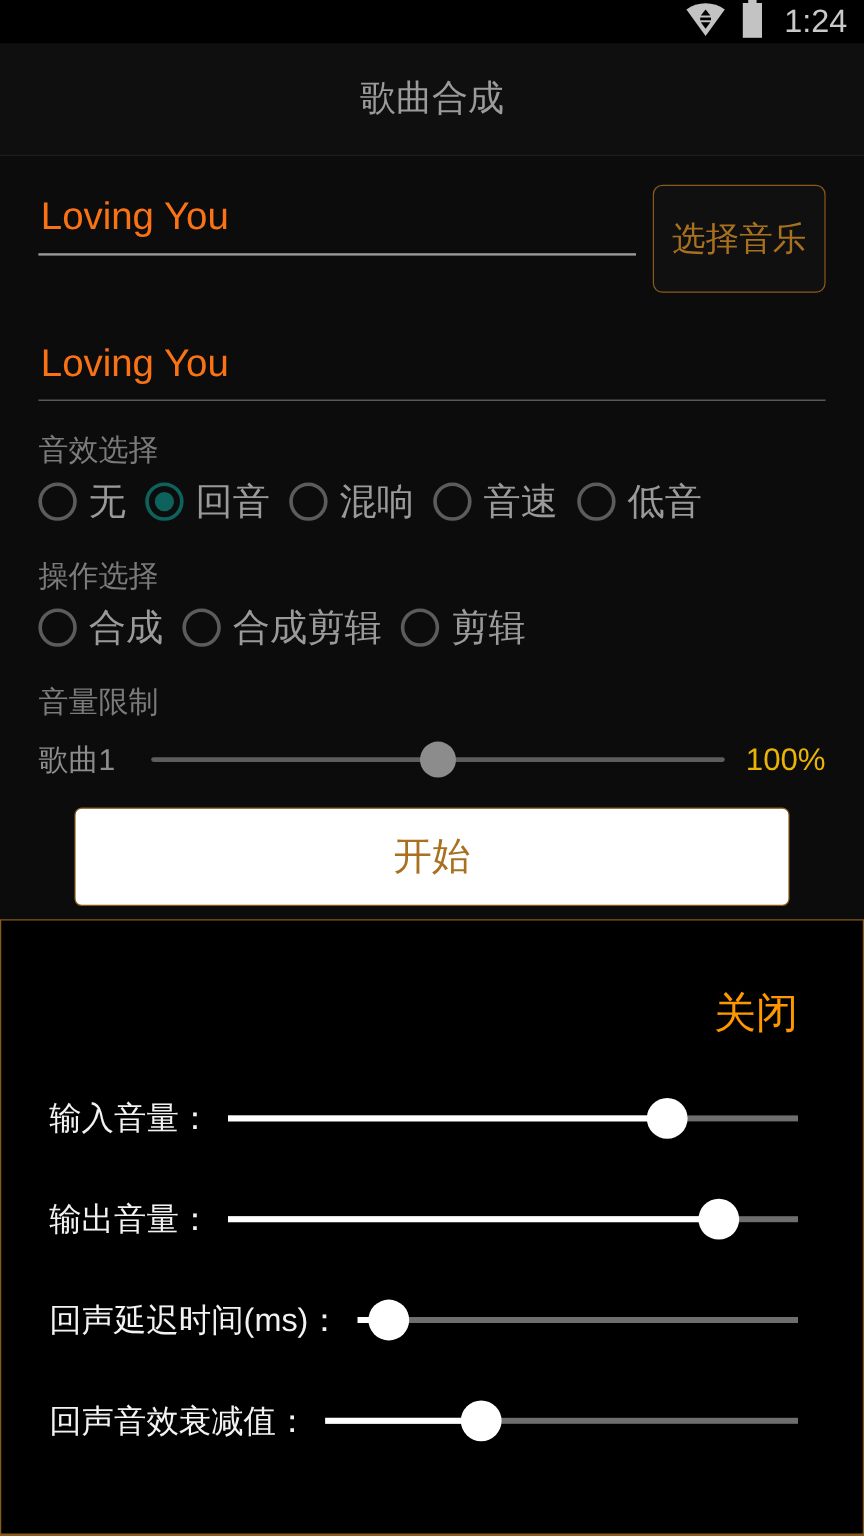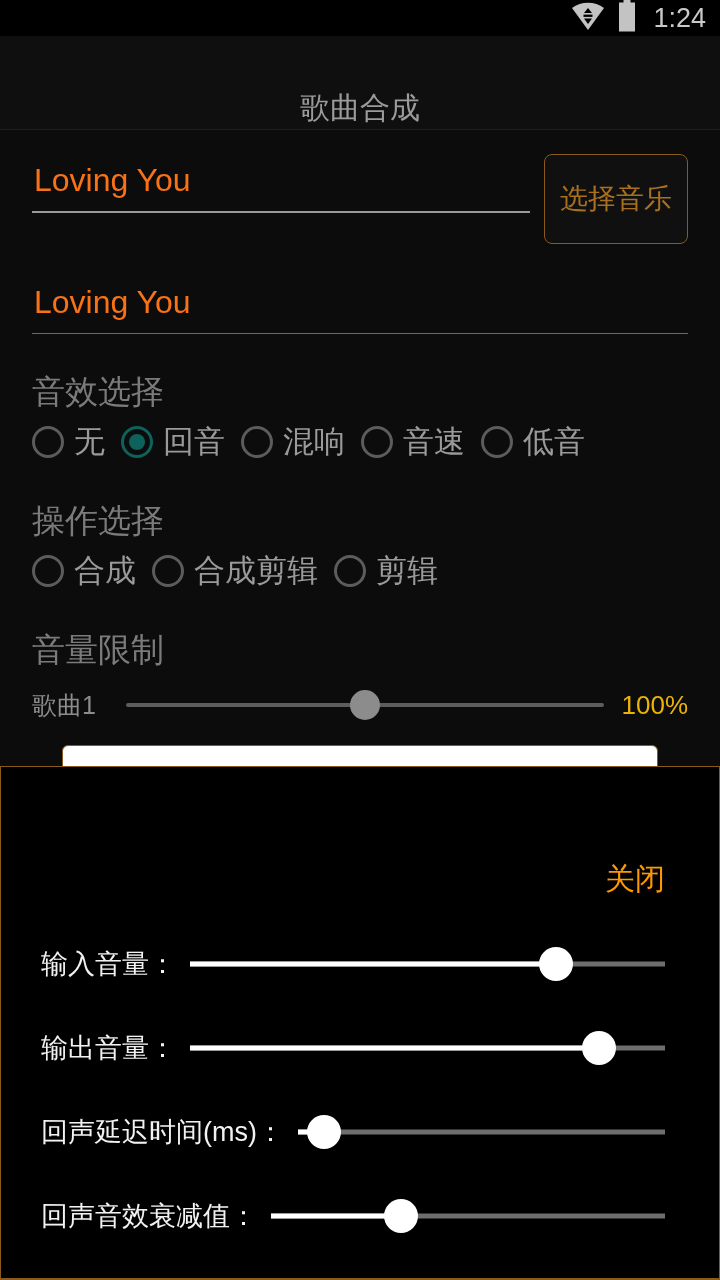--- a/index.html
+++ b/index.html
@@ -44,21 +44,21 @@
     letter-spacing: 0px;
     line-height: 1;
     margin-left: 4px;
   }
 
   
   .title-bar {
     height: 94px;
     background: #0f0f0f;
     display: flex;
-    align-items: flex-end;
+    align-items: center;
     justify-content: center;
     border-bottom: 1px solid #1e1e1e;
     box-sizing: border-box;
   }
   .title-text {
     color: #9b9b9b;
     font-size: 30px;
   }
 
   
@@ -98,22 +98,22 @@
     color: #a9701f;
     font-size: 28px;
     display: flex;
     align-items: center;
     justify-content: center;
     box-sizing: border-box;
   }
 
   .section-label {
     color: #7b7b7b;
-    font-size: 33px;
-    margin-top: 36px;
+    font-size: 25px;
+    margin-top: 24px;
     margin-bottom: 6px;
   }
 
   .radio-row {
     display: flex;
     align-items: center;
     margin-top: 2px;
   }
   .radio-item {
     display: flex;
@@ -222,22 +222,21 @@
     border-bottom: 2px solid #8a5a1c;
     box-sizing: border-box;
   }
   .close-row {
     display: flex;
     justify-content: flex-end;
     padding: 54px 54px 0 0;
   }
   .close-btn {
     color: #ff9800;
-    font-size: 30px;
-    margin-top: 38px;
+    font-size: 35px;
   }
   .eff-row {
     display: flex;
     align-items: center;
     padding: 0 54px 0 40px;
     margin-top: 44px;
   }
   .eff-label {
     color: #f2f2f2;
     font-size: 27px;

